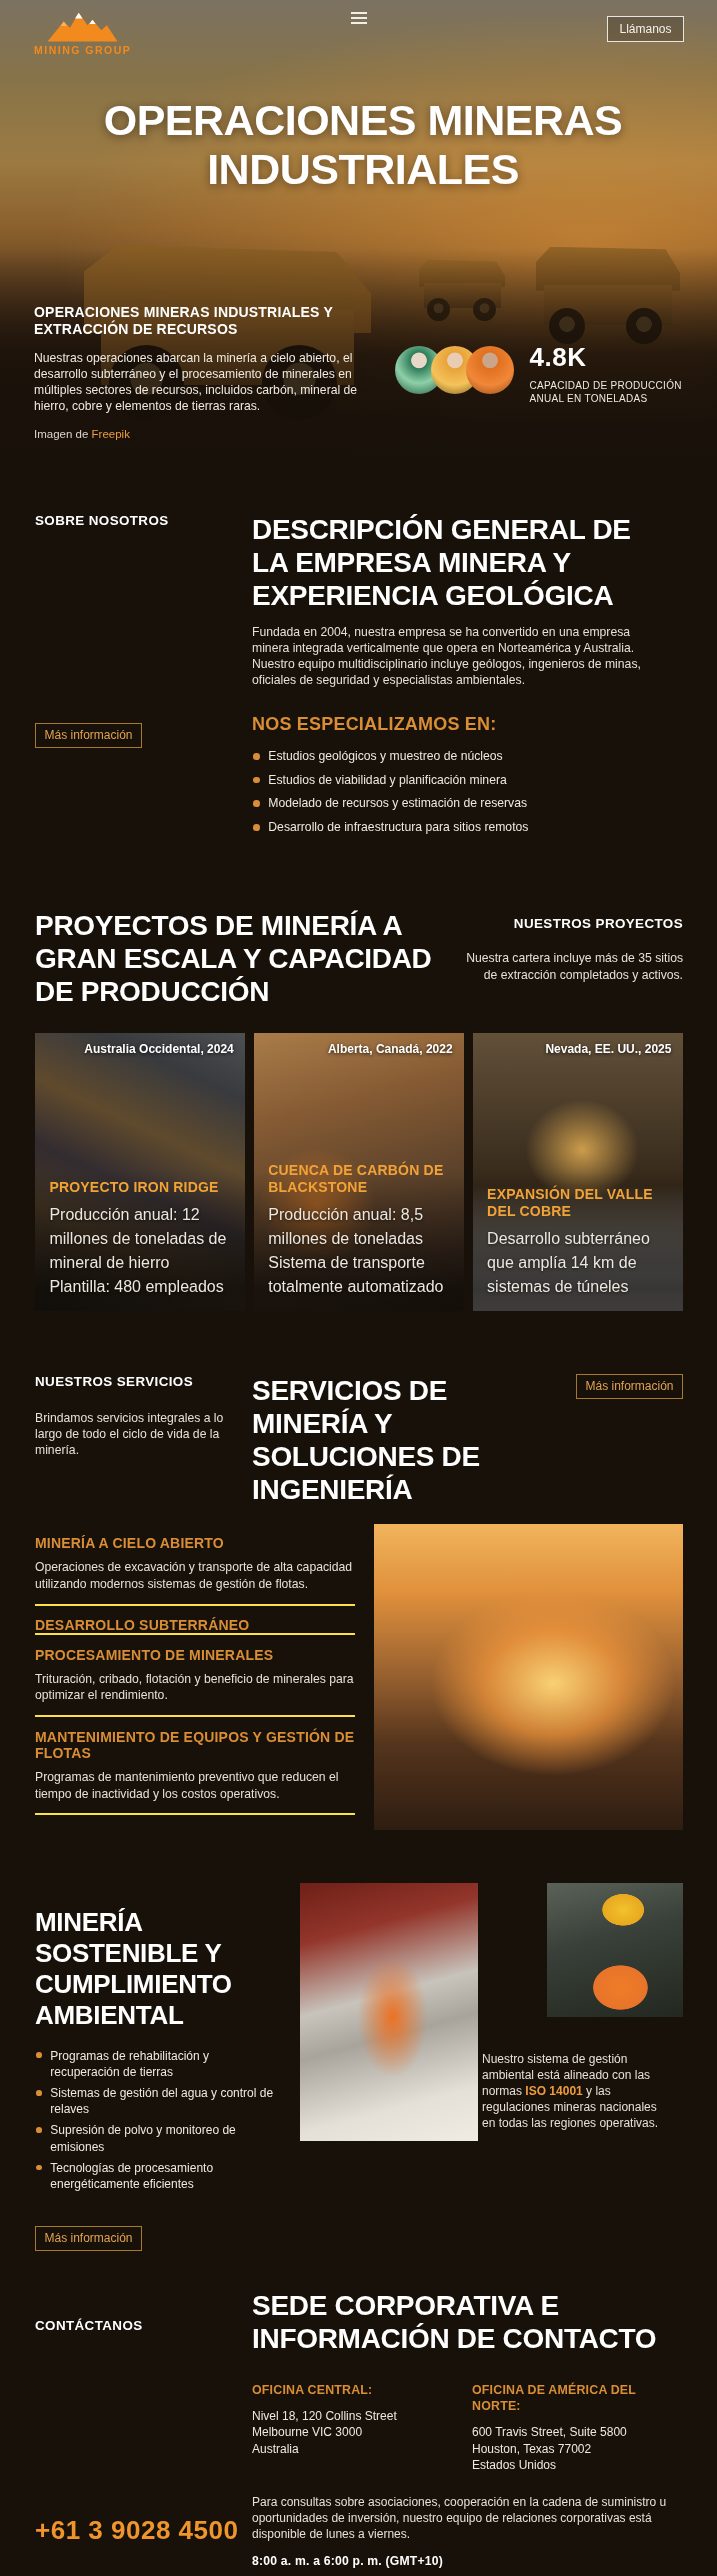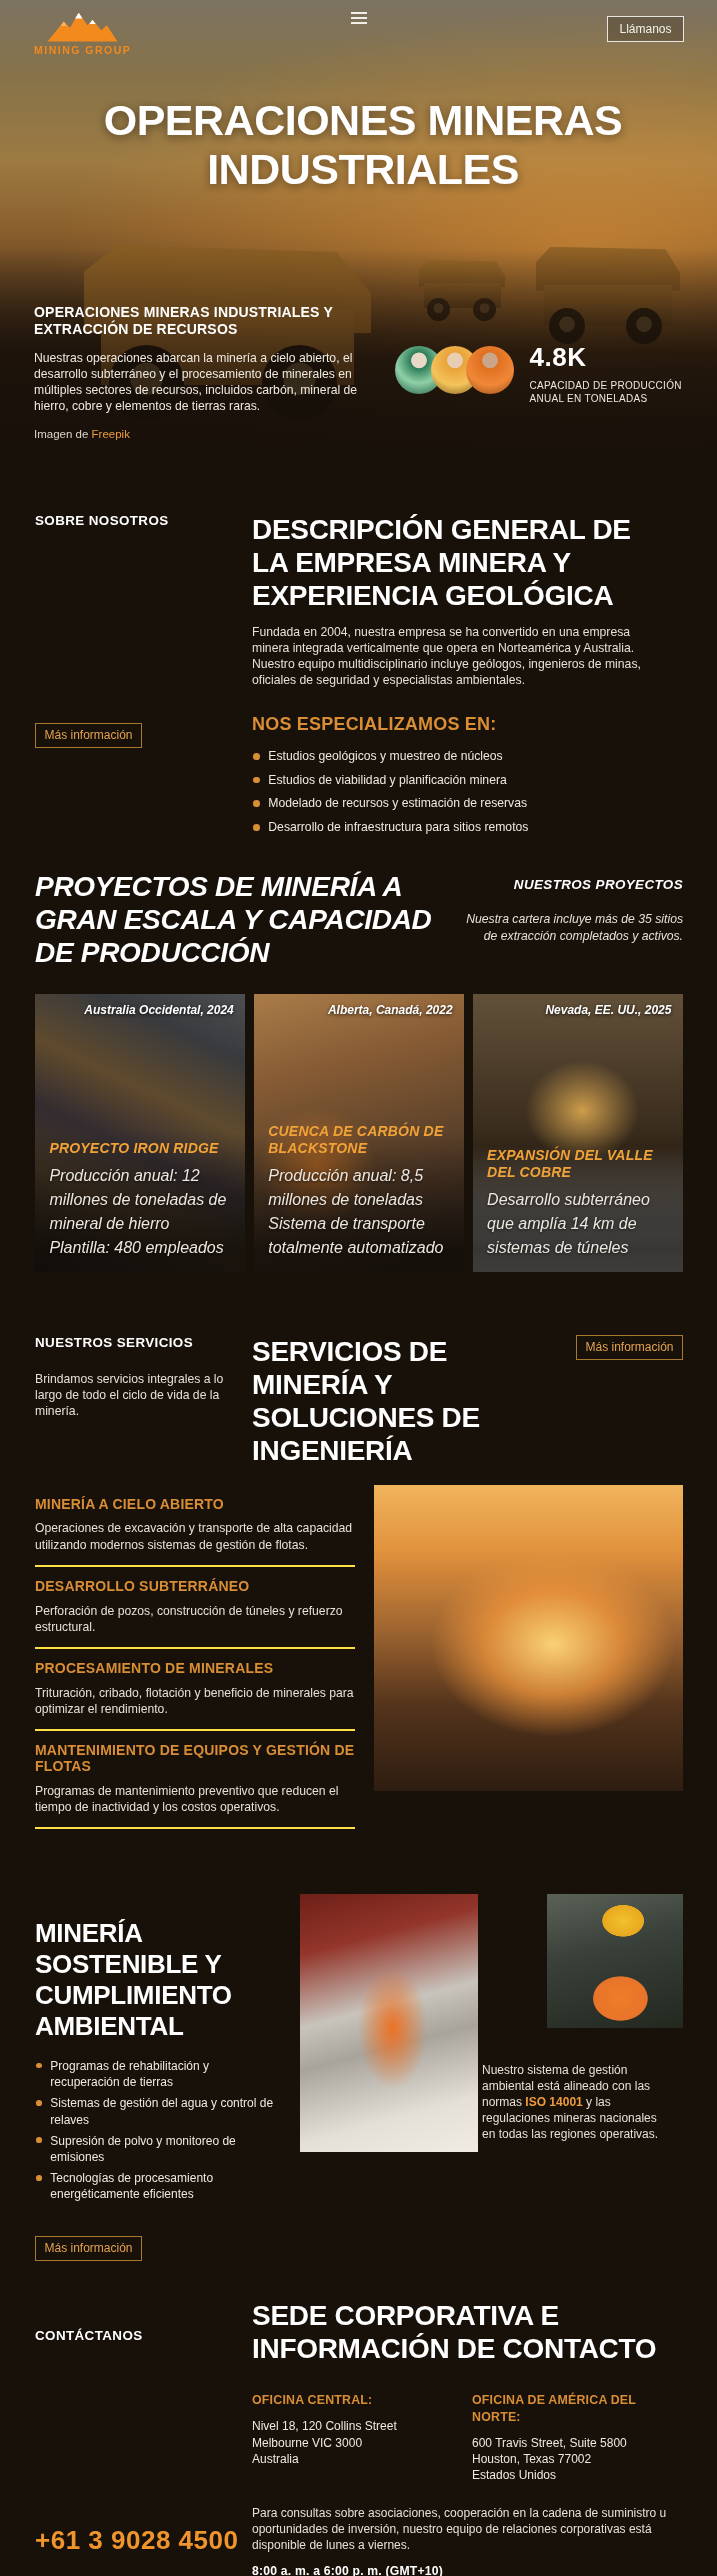--- a/index.html
+++ b/index.html
@@ -81,21 +81,21 @@
   .about-left { width:217px; flex:none; display:flex; flex-direction:column; }
   .about-left .btn-outline { margin-top:195px; }
   .about-right { width:406px; }
   .about-desc { margin-top:11.5px; }
   .spec-head { margin-top:25px; color:#d98e35; font-weight:bold; font-size:18px; letter-spacing:0.2px; }
   .spec-list { margin-top:13.4px; list-style:none; width:316px; }
   .spec-list li { position:relative; padding-left:16.3px; font-size:12.2px; line-height:16px; color:#efe9e0; margin-bottom:7.7px; }
   .spec-list li::before { content:""; position:absolute; left:1px; top:4.8px; width:6.7px; height:6.7px; border-radius:50%; background:#d98e35; }
 
   
-  .projects { margin-top:27px;font-style:italic; }
+  .projects { margin-top:66px; }
   .proj-head { display:flex; justify-content:space-between; }
   .proj-head h2 { width:421px; }
   .proj-side { width:218px; text-align:right; padding-top:6.7px; }
   .proj-side p { margin-top:19px; font-size:12.2px; line-height:17px; color:#e7e0d6; }
   .cards { display:flex; gap:8.6px; margin-top:25px; }
   .card { position:relative; flex:1; height:278px; overflow:hidden; }
   .card-img { position:absolute; inset:0; }
   .c1 .card-img { background:
       linear-gradient(205deg, #56595c 0%, #3f4145 18%, #6b5332 38%, #383136 55%, #4a3a26 72%, #23201c 100%);
   }
@@ -316,21 +316,20 @@
       <button class="btn-outline">Más información</button>
     </div>
     <div class="svc-content">
       <div class="accordion">
         <div class="acc-item">
           <div class="acc-title">MINERÍA A CIELO ABIERTO</div>
           <p class="acc-text">Operaciones de excavación y transporte de alta capacidad utilizando modernos sistemas de gestión de flotas.</p>
         </div>
         <div class="acc-item">
           <div class="acc-title">DESARROLLO SUBTERRÁNEO</div>
-          <p class="acc-text">Perforación de pozos, construcción de túneles y refuerzo estructural.</p>
         </div>
         <div class="acc-item">
           <div class="acc-title">PROCESAMIENTO DE MINERALES</div>
           <p class="acc-text">Trituración, cribado, flotación y beneficio de minerales para optimizar el rendimiento.</p>
         </div>
         <div class="acc-item">
           <div class="acc-title">MANTENIMIENTO DE EQUIPOS Y GESTIÓN DE FLOTAS</div>
           <p class="acc-text">Programas de mantenimiento preventivo que reducen el tiempo de inactividad y los costos operativos.</p>
         </div>
       </div>

